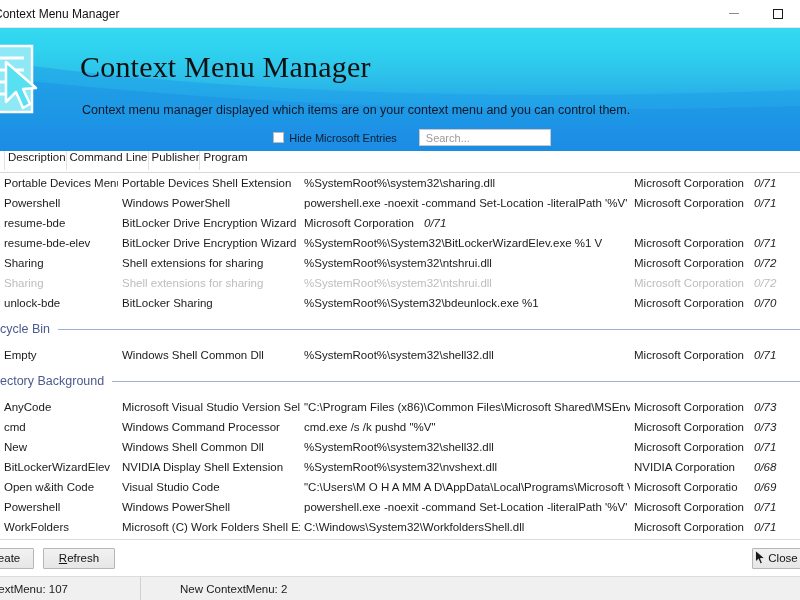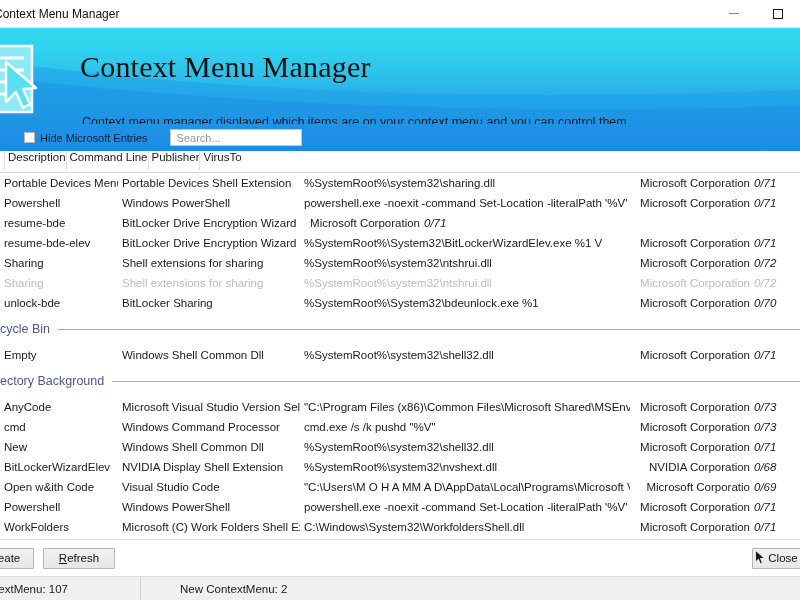--- a/index.html
+++ b/index.html
@@ -35,29 +35,29 @@
   }
   .banner-icon{
     position:absolute;left:-34px;top:12px;width:110px;height:78px;
   }
   .banner-title{
     position:absolute;left:80px;top:22px;
     font-family:"Liberation Serif", serif;
     font-size:30px;color:#101010;letter-spacing:.2px;white-space:nowrap;
   }
   .banner-sub{
-    position:absolute;left:82px;top:87px;
+    position:absolute;left:82px;top:75px;
     font-size:12.5px;color:#101828;white-space:nowrap;
   }
 
   
   .filterbar{
     flex:0 0 27px;height:27px;position:relative;
     background:linear-gradient(180deg,#1f93e7 0%, #1b8ce4 100%);
-    display:flex;align-items:center;justify-content:flex-start;padding-left:24px;
+    display:flex;align-items:center;justify-content:center;padding-left:24px;
   }
   .chk-wrap{display:flex;align-items:center;gap:5px;margin-right:22px;}
   .chk-box{
     width:11px;height:11px;background:#fff;border:1px solid #b9b9b9;box-sizing:border-box;display:block;
   }
   .chk-label{font-size:11px;color:#0c1d2e;white-space:nowrap;}
   .search-box{
     width:132px;height:17px;background:#fff;border:1px solid #c7c7c7;box-sizing:border-box;
     display:flex;align-items:center;padding:0 4px;margin-right:0px;
   }
@@ -81,21 +81,21 @@
   }
   .row{display:flex;height:20px;align-items:center;}
   .row .cell{
     font-size:11.5px;color:#1b1b1b;padding-left:4px;box-sizing:border-box;
     white-space:nowrap;overflow:hidden;text-overflow:clip;
   }
   .row.dim .cell{color:#bdbdbd;}
   .cell.c-name{width:118px;flex:0 0 118px;}
   .cell.c-desc{width:182px;flex:0 0 182px;}
   .cell.c-cmd{width:330px;flex:0 0 330px;}
-  .cell.c-pub{width:120px;flex:0 0 120px;text-align:right;}
+  .cell.c-pub{width:120px;flex:0 0 120px;}
   .cell.c-vt{width:50px;flex:0 0 50px;font-style:italic;}
 
   .group{
     height:20px;display:flex;align-items:center;padding-left:0px;
   }
   .group-label{
     font-size:12.5px;color:#4a5a8f;white-space:nowrap;padding-right:8px;margin-left:-16px;
   }
   .group-rule{flex:1 1 auto;height:1px;background:#9fb0d8;}
 
@@ -173,21 +173,21 @@
     </div>
   </div>
 
   <div class="grid">
 
     <div class="grid-head">
       <div class="hcell c-name"></div>
       <div class="hcell c-desc">Description</div>
       <div class="hcell c-cmd">Command Line</div>
       <div class="hcell c-pub">Publisher</div>
-      <div class="hcell c-vt">VirusTo</div>
+      <div class="hcell c-vt">Program</div>
     </div>
 
     <div id="grid-body">
         <div class="row">
           <div class="cell c-name">Portable Devices Menu</div>
           <div class="cell c-desc">Portable Devices Shell Extension</div>
           <div class="cell c-cmd">%SystemRoot%\system32\sharing.dll</div>
           <div class="cell c-pub">Microsoft Corporation</div>
           <div class="cell c-vt">0/71</div>
         </div>

